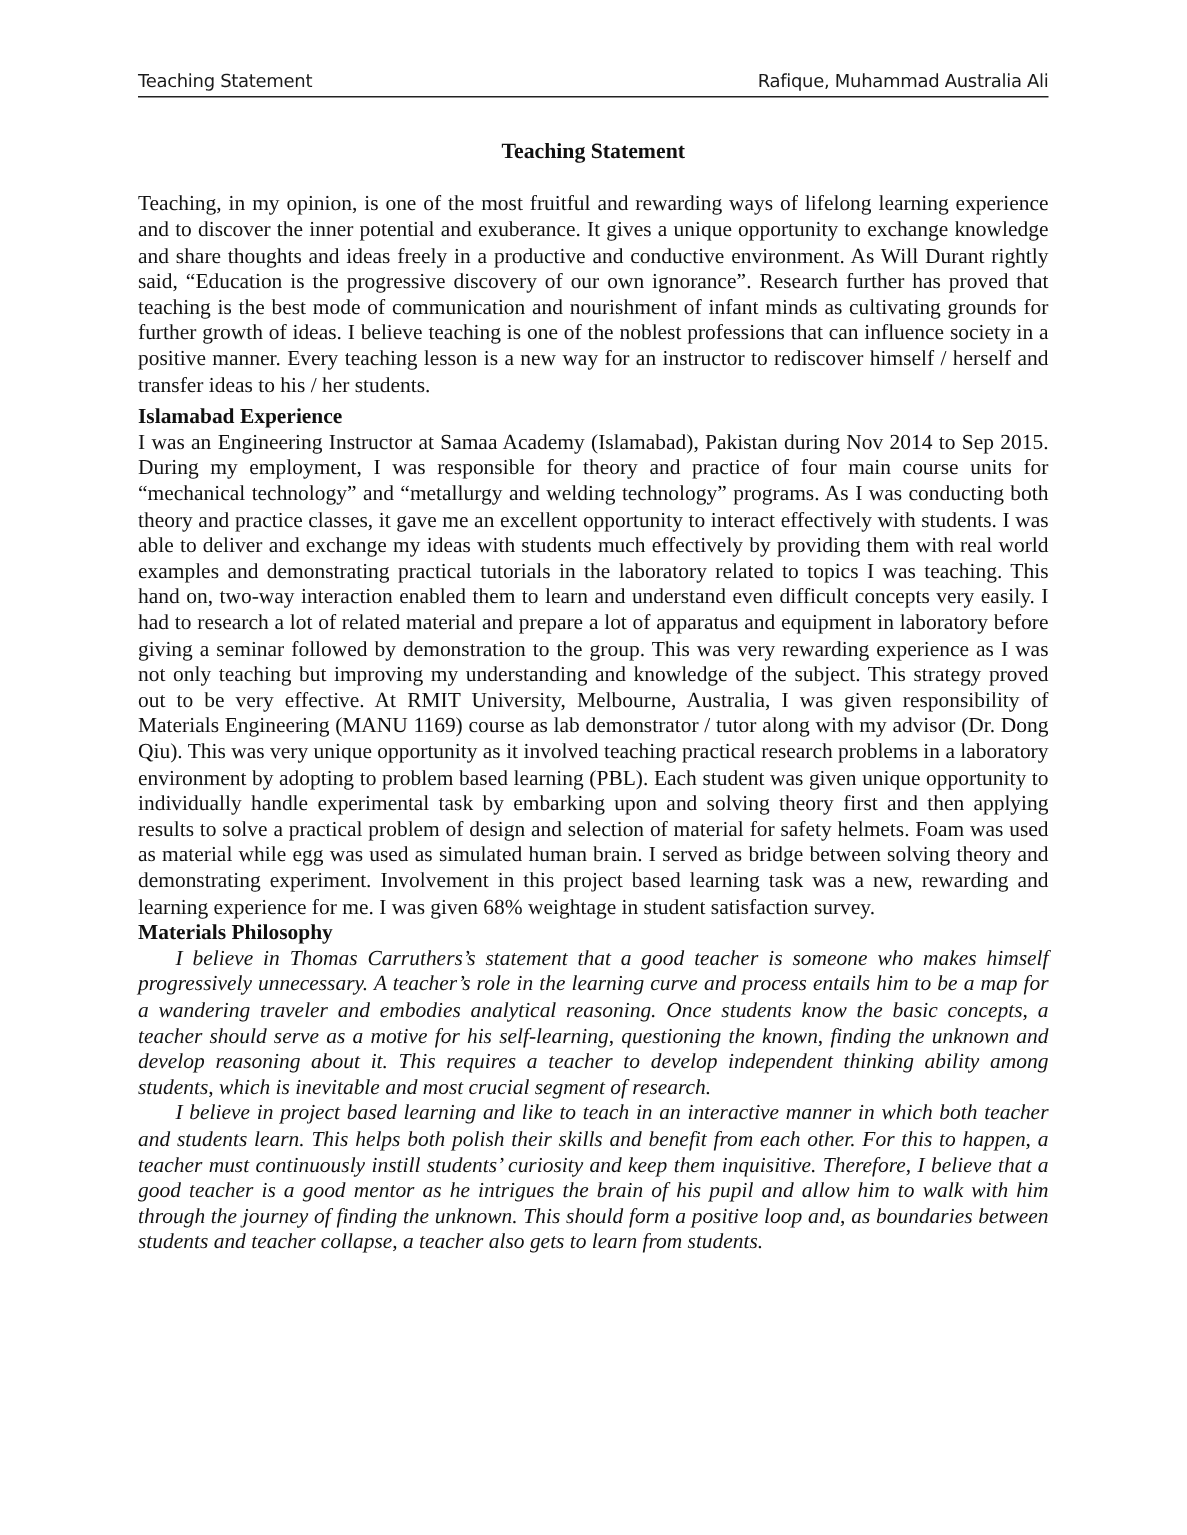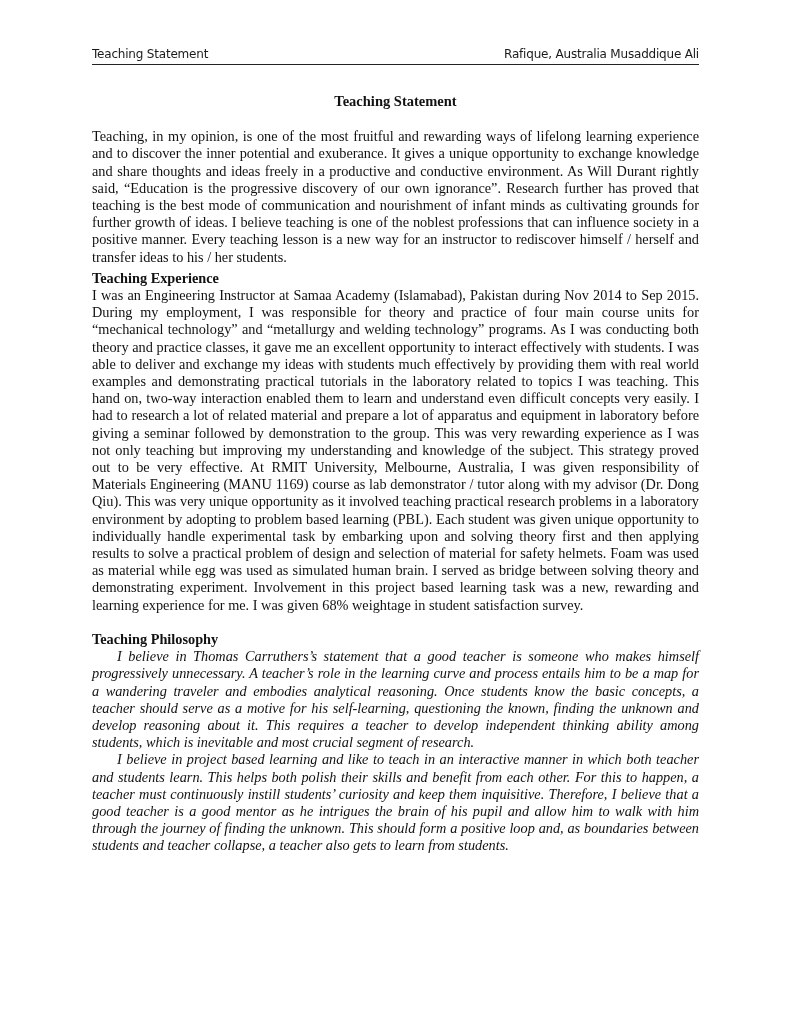--- a/index.html
+++ b/index.html
@@ -54,41 +54,41 @@
     .section-heading {
       font-weight: bold;
       margin: 0;
       font-size: 14.3px;
     }
     p {
       margin: 0;
       text-align: justify;
     }
     .intro { margin-bottom: 4px; }
-    .exp-para { margin-bottom: 17px; }
+    .exp-para { }
     .indent { text-indent: 25px; font-style: italic; }
   </style>
 </head>
 <body>
 
 <div class="page">
   <div class="running-header">
     <span>Teaching Statement</span>
-    <span>Rafique, Australia Musaddique Ali</span>
+    <span>Rafique, Muhammad Australia Ali</span>
   </div>
 
   <div class="content">
     <div class="doc-title">Teaching Statement</div>
 
     <p class="intro">Teaching, in my opinion, is one of the most fruitful and rewarding ways of lifelong learning experience and to discover the inner potential and exuberance. It gives a unique opportunity to exchange knowledge and share thoughts and ideas freely in a productive and conductive environment. As Will Durant rightly said, “Education is the progressive discovery of our own ignorance”. Research further has proved that teaching is the best mode of communication and nourishment of infant minds as cultivating grounds for further growth of ideas. I believe teaching is one of the noblest professions that can influence society in a positive manner. Every teaching lesson is a new way for an instructor to rediscover himself / herself and transfer ideas to his / her students.</p>
 
     <div>
-      <div class="section-heading">Teaching Experience</div>
+      <div class="section-heading">Islamabad Experience</div>
       <p class="exp-para">I was an Engineering Instructor at Samaa Academy (Islamabad), Pakistan during Nov 2014 to Sep 2015. During my employment, I was responsible for theory and practice of four main course units for “mechanical technology” and “metallurgy and welding technology” programs. As I was conducting both theory and practice classes, it gave me an excellent opportunity to interact effectively with students. I was able to deliver and exchange my ideas with students much effectively by providing them with real world examples and demonstrating practical tutorials in the laboratory related to topics I was teaching. This hand on, two-way interaction enabled them to learn and understand even difficult concepts very easily. I had to research a lot of related material and prepare a lot of apparatus and equipment in laboratory before giving a seminar followed by demonstration to the group. This was very rewarding experience as I was not only teaching but improving my understanding and knowledge of the subject. This strategy proved out to be very effective. At RMIT University, Melbourne, Australia, I was given responsibility of Materials Engineering (MANU 1169) course as lab demonstrator / tutor along with my advisor (Dr. Dong Qiu). This was very unique opportunity as it involved teaching practical research problems in a laboratory environment by adopting to problem based learning (PBL). Each student was given unique opportunity to individually handle experimental task by embarking upon and solving theory first and then applying results to solve a practical problem of design and selection of material for safety helmets. Foam was used as material while egg was used as simulated human brain. I served as bridge between solving theory and demonstrating experiment. Involvement in this project based learning task was a new, rewarding and learning experience for me. I was given 68% weightage in student satisfaction survey.</p>
     </div>
 
     <div>
-      <div class="section-heading">Teaching Philosophy</div>
+      <div class="section-heading">Materials Philosophy</div>
       <p class="indent">I believe in Thomas Carruthers’s statement that a good teacher is someone who makes himself progressively unnecessary. A teacher’s role in the learning curve and process entails him to be a map for a wandering traveler and embodies analytical reasoning. Once students know the basic concepts, a teacher should serve as a motive for his self-learning, questioning the known, finding the unknown and develop reasoning about it. This requires a teacher to develop independent thinking ability among students, which is inevitable and most crucial segment of research.</p>
       <p class="indent">I believe in project based learning and like to teach in an interactive manner in which both teacher and students learn. This helps both polish their skills and benefit from each other. For this to happen, a teacher must continuously instill students’ curiosity and keep them inquisitive. Therefore, I believe that a good teacher is a good mentor as he intrigues the brain of his pupil and allow him to walk with him through the journey of finding the unknown. This should form a positive loop and, as boundaries between students and teacher collapse, a teacher also gets to learn from students.</p>
     </div>
   </div>
 </div>
 
 </body></html>

